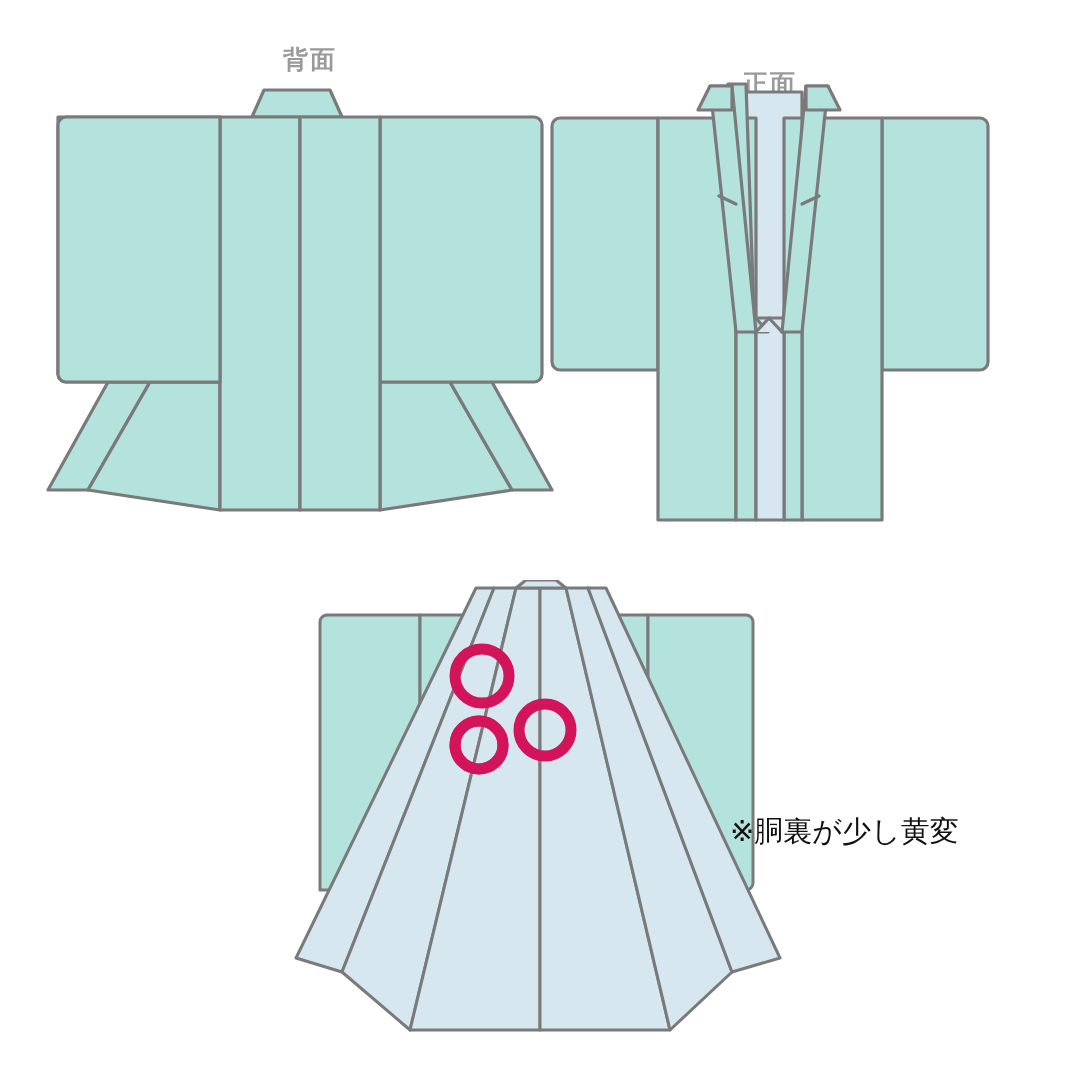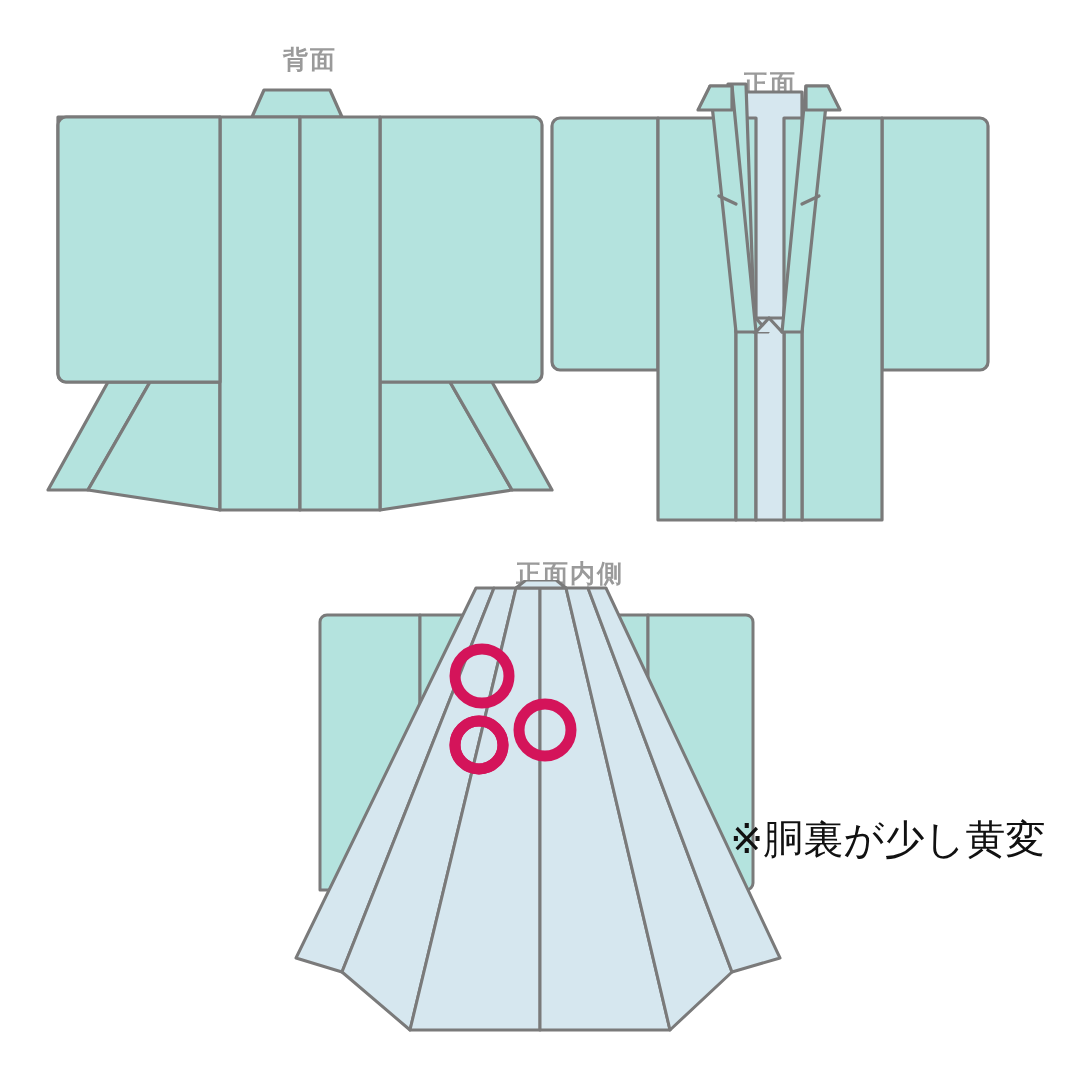--- a/index.html
+++ b/index.html
@@ -34,21 +34,21 @@
   }
   #label-back  { left: 0;   top: 43px;  width: 620px; }
   #label-front { left: 460px; top: 43px;  width: 620px; margin-top: 24px; }
   #label-inner { left: 260px; top: 557px; width: 620px; }
 
   .note-text {
     position: absolute;
     left: 730px;
     top: 812px;
     color: #111111;
-    font-size: 40px;
+    font-size: 29px;
     font-weight: 400;
     letter-spacing: 0px;
     white-space: nowrap;
     font-family: "DejaVu Sans", "Liberation Sans", sans-serif;
   }
   svg { display: block; }
   .diagram { position: absolute; }
   #diagram-back  { left: 40px;  top: 70px; }
   #diagram-front { left: 540px; top: 70px; }
   #diagram-inner { left: 280px; top: 580px; }
@@ -139,21 +139,20 @@
 
         <path d="M 266,16 L 288,16 L 300,40 L 266,40 Z" fill="#b4e3de"></path>
 
         <path d="M 279,126 L 262,134" fill="none"></path>
 
         <path d="M 216,262 L 229,248 L 242,262" fill="#d6e7ef"></path>
       </g>
     </svg>
   </div>
 
-  <div class="view-label" id="label-inner">正面内側</div>
 
   <div class="diagram" id="diagram-inner">
     <svg width="520" height="480" viewBox="0 0 520 480" aria-hidden="true">
       <g stroke="#7a7a7a" stroke-width="3" stroke-linejoin="round" stroke-linecap="round">
 
         <path d="M 40,42 A 7 7 0 0 1 47,35 L 140,35 L 140,310 L 40,310 Z" fill="#b4e3de"></path>
         <path d="M 140,35 L 250,35 L 250,310 L 140,310 Z" fill="#b4e3de"></path>
         <path d="M 250,35 L 368,35 L 368,310 L 250,310 Z" fill="#b4e3de"></path>
         <path d="M 368,35 L 466,35 A 7 7 0 0 1 473,42 L 473,303
                  A 7 7 0 0 1 466,310 L 368,310 Z" fill="#b4e3de"></path>

